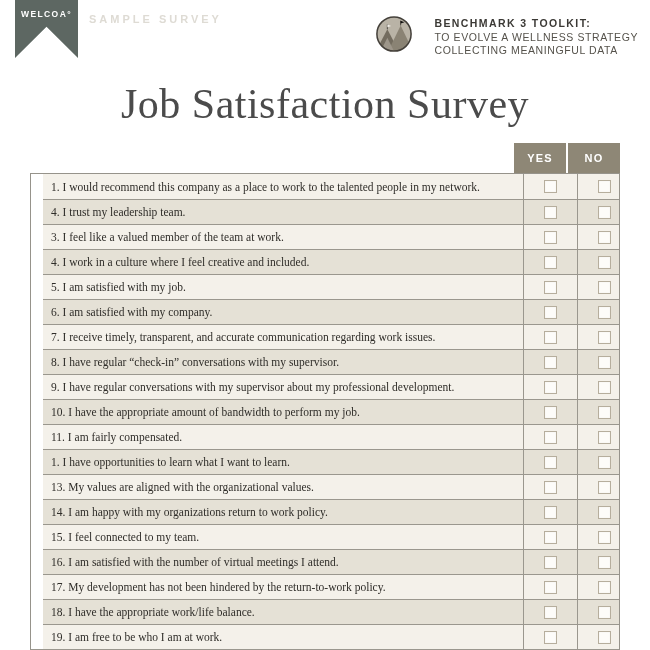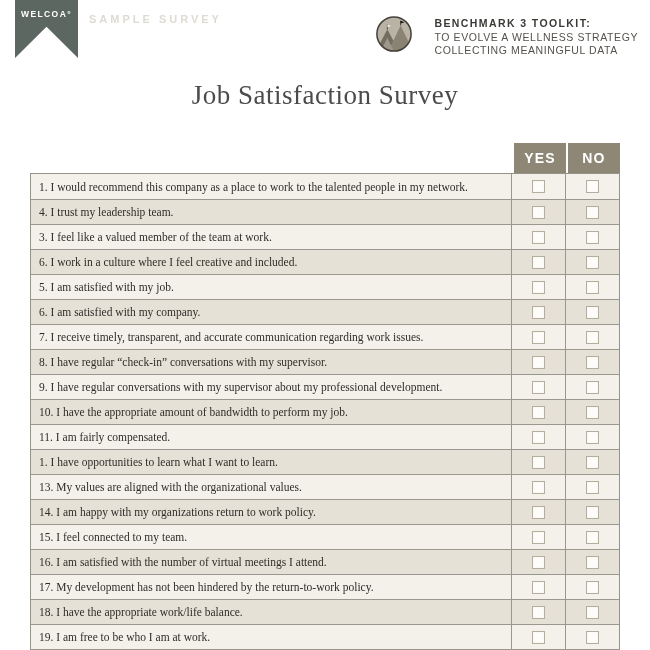--- a/index.html
+++ b/index.html
@@ -55,45 +55,46 @@
     font-size:10.5px;letter-spacing:0.6px;
     color:#55524b;line-height:12.5px;
   }
 
   
   .page-title{
     position:absolute;top:80px;left:0;right:0;
     margin:0;text-align:center;
     font-family:"Liberation Serif", serif;
     font-weight:400;
-    font-size:27px;
+    font-size:42px;
     letter-spacing:0.5px;
     color:var(--title-color);
   }
 
   
   .survey-table{
     position:absolute;left:30px;top:143px;width:590px;
   }
   .thead{
     display:grid;
     grid-template-columns:482px 54px 54px;
     height:30px;
   }
   .th-spacer{background:transparent;}
   .th{
     background:var(--header-bg);
     border-left:2px solid #ffffff;
     color:#ffffff;
-    font-size:14px;font-weight:bold;letter-spacing:1.2px;
+    font-size:11px;font-weight:bold;letter-spacing:1.2px;
     display:flex;align-items:center;justify-content:center;
   }
   .tbody{
     border:1px solid var(--table-border);
     border-bottom:none;
+    padding-left:12px;
   }
   .trow{
     display:grid;
     grid-template-columns:481px 54px 53px;
     height:25px;
     box-sizing:border-box;
   }
   .trow + .trow{border-top:1px solid var(--row-sep);}
   .trow.row-light{background:var(--row-light);}
   .trow.row-dark{background:var(--row-dark);}
@@ -194,21 +195,21 @@
     <div class="qcell">3. I feel like a valued member of the team at work.</div>
     <div class="ccell yes">
       <span class="checkbox"></span>
     </div>
     <div class="ccell no">
       <span class="checkbox"></span>
     </div>
   </div>
 
   <div class="trow row-dark">
-    <div class="qcell">6. I work in a culture where I feel creative and included.</div>
+    <div class="qcell">4. I work in a culture where I feel creative and included.</div>
     <div class="ccell yes">
       <span class="checkbox"></span>
     </div>
     <div class="ccell no">
       <span class="checkbox"></span>
     </div>
   </div>
 
   <div class="trow row-light">
     <div class="qcell">5. I am satisfied with my job.</div>

